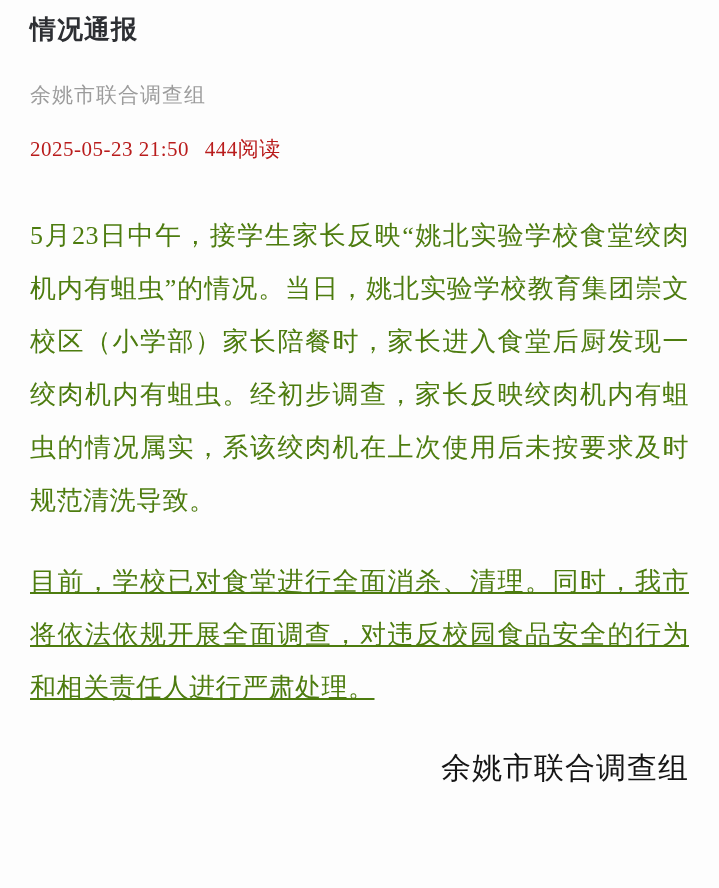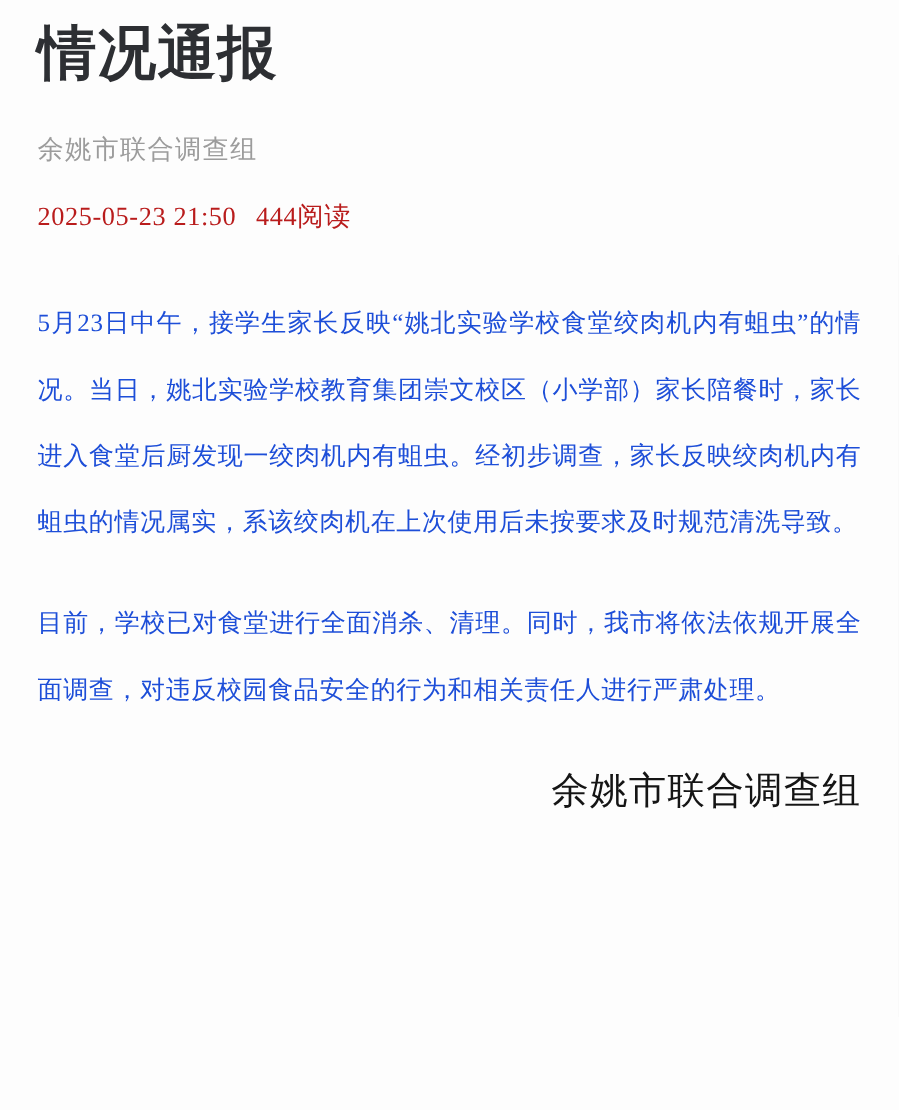--- a/index.html
+++ b/index.html
@@ -14,48 +14,48 @@
     margin: 0 auto;
     background: #fdfdfd;
     overflow: hidden;
   }
   .article {
     padding: 14px 30px 0 30px;
   }
   .title {
     font-family: "Liberation Sans", "DejaVu Sans", sans-serif;
     font-weight: 700;
-    font-size: 47px;
+    font-size: 26px;
     line-height: 1.18;
     color: #2d2f33;
     letter-spacing: 1px;
   }
   .author {
     margin-top: 36px;
     font-family: "Liberation Sans", "DejaVu Sans", sans-serif;
     font-size: 21px;
     color: #9c9c9c;
     letter-spacing: 1px;
   }
   .meta {
     margin-top: 26px;
     font-size: 21px;
     color: #b91c1c;
     letter-spacing: 0.5px;
   }
   .meta .read-count { margin-left: 10px; }
   .body-text {
     margin-top: 46px;
-    font-size: 20px;
+    font-size: 26px;
     line-height: 53px;
-    color: #1d4ed8;
+    color: #4d7c0f;
     text-align: justify;
     letter-spacing: 0.5px;
   }
-  .body-text p + p { margin-top: 28px; }
+  .body-text p + p { margin-top: 28px; text-decoration: underline; }
   .signature {
     margin-top: 34px;
     font-size: 30px;
     line-height: 40px;
     color: #151515;
     text-align: right;
     letter-spacing: 1px;
   }
   .date-line {
     position: relative;

